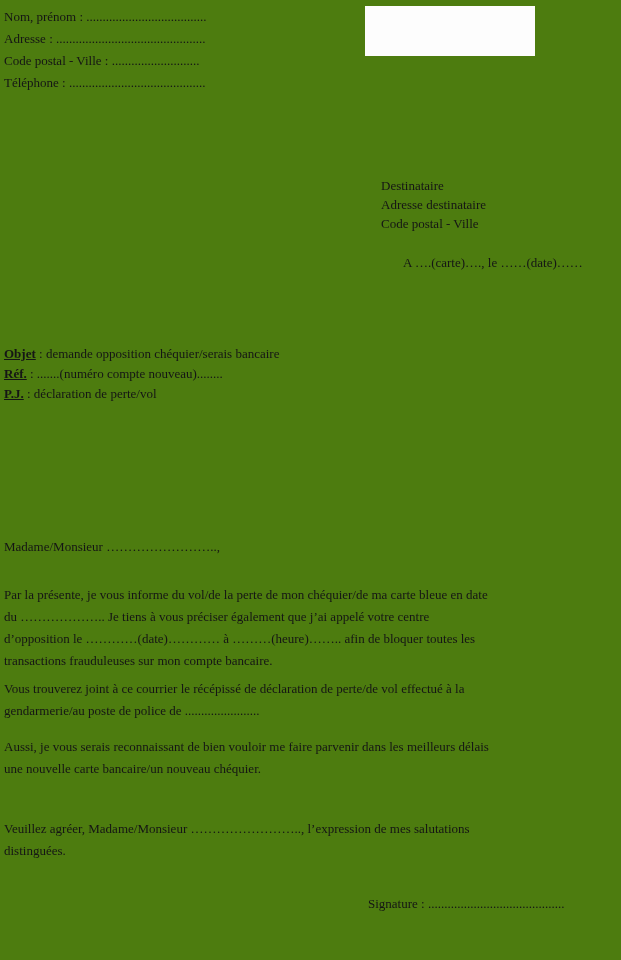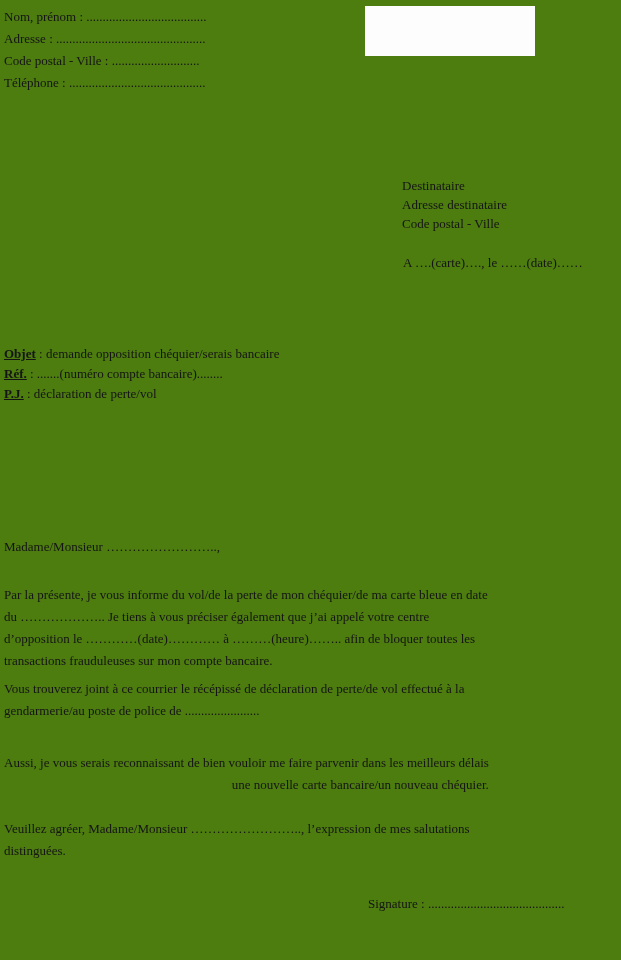--- a/index.html
+++ b/index.html
@@ -25,36 +25,36 @@
   .line { display: block; }
 
   .sender        { left: 4px;   top: 6px;   }
   .sender .line  { line-height: 22px; }
 
   .watermark {
     left: 365px; top: 6px; width: 170px; height: 50px;
     background: #fdfdfd;
   }
 
-  .recipient       { left: 402px; top: 176px; }
+  .recipient       { left: 381px; top: 176px; }
   .recipient .line { line-height: 19px; }
 
   .dateline { left: 403px; top: 253px; line-height: 19px; }
 
   .subject        { left: 4px; top: 344px; }
   .subject .line  { line-height: 20px; }
   .u { text-decoration: underline; font-weight: bold; }
 
   .salutation { left: 4px; top: 536px; line-height: 22px; }
 
   .para       { left: 4px; }
   .para .line { line-height: 22px; }
   .p1 { top: 584px; }
   .p2 { top: 678px; }
-  .p3 { top: 752px; text-align: right; }
+  .p3 { top: 736px; }
   .p4 { top: 818px; }
 
   .signature { left: 368px; top: 893px; line-height: 22px; }
 </style>
 </head>
 <body>
 
 <div class="page">
 
   <div class="block sender">
@@ -69,21 +69,21 @@
   <div class="block recipient">
     <span class="line">Destinataire</span>
     <span class="line">Adresse destinataire</span>
     <span class="line">Code postal - Ville</span>
   </div>
 
   <div class="block dateline">A ….(carte)…., le ……(date)……</div>
 
   <div class="block subject">
     <span class="line"><span class="u">Objet</span><span> : demande opposition chéquier/serais bancaire</span></span>
-    <span class="line"><span class="u">Réf.</span><span> : .......(numéro compte bancaire)........</span></span>
+    <span class="line"><span class="u">Réf.</span><span> : .......(numéro compte nouveau)........</span></span>
     <span class="line"><span class="u">P.J.</span><span> : déclaration de perte/vol</span></span>
   </div>
 
   <div class="block salutation">Madame/Monsieur ……………………..,</div>
 
   <div class="block para p1">
     <span class="line">Par la présente, je vous informe du vol/de la perte de mon chéquier/de ma carte bleue en date</span>
     <span class="line">du ……………….. Je tiens à vous préciser également que j’ai appelé votre centre</span>
     <span class="line">d’opposition le …………(date)………… à ………(heure)…….. afin de bloquer toutes les</span>
     <span class="line">transactions frauduleuses sur mon compte bancaire.</span>

